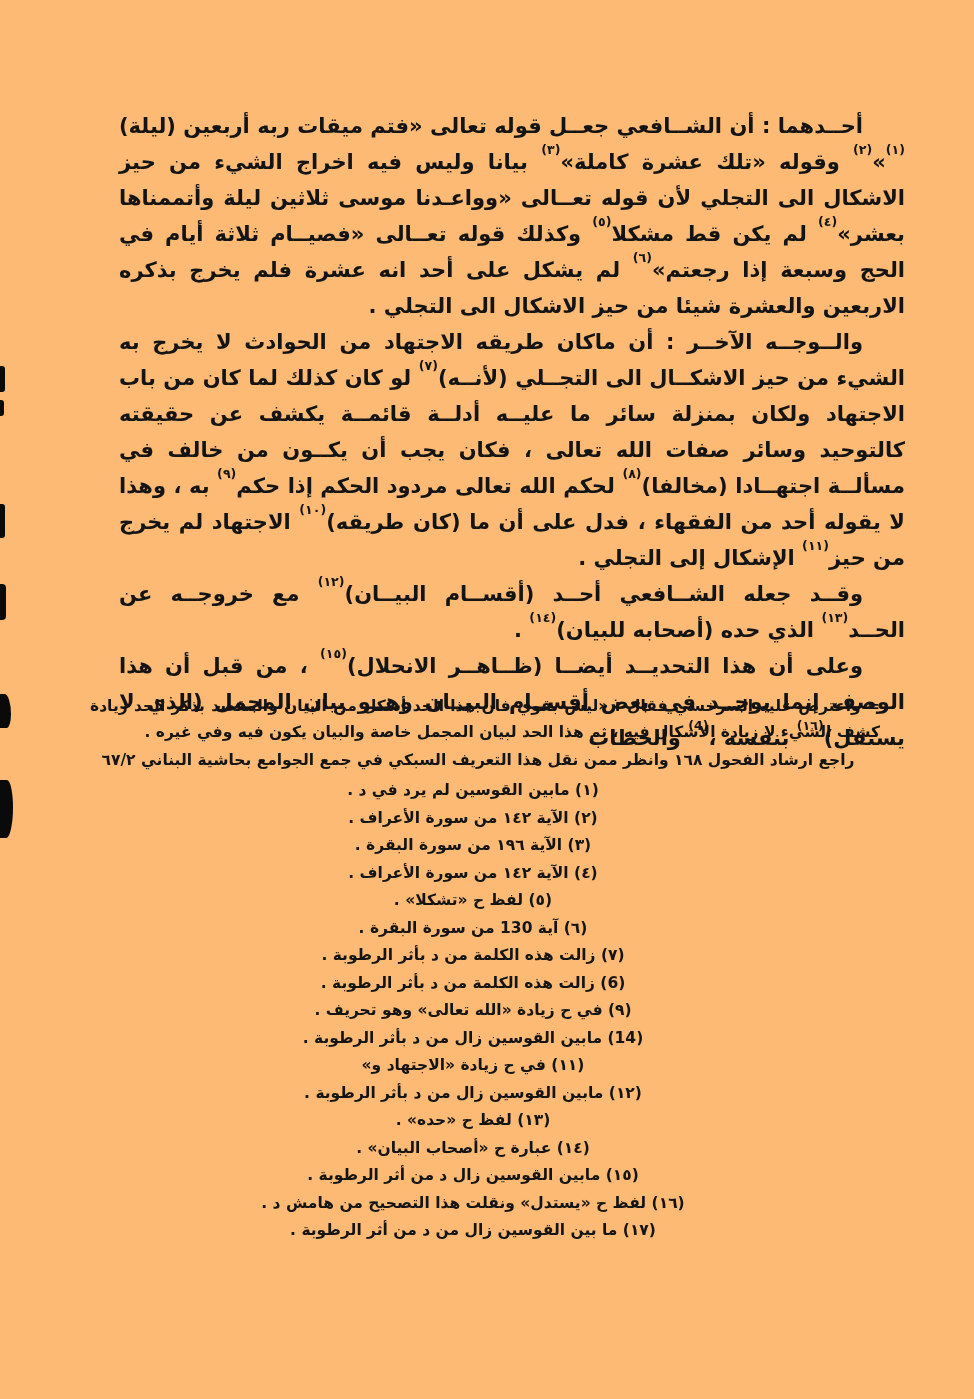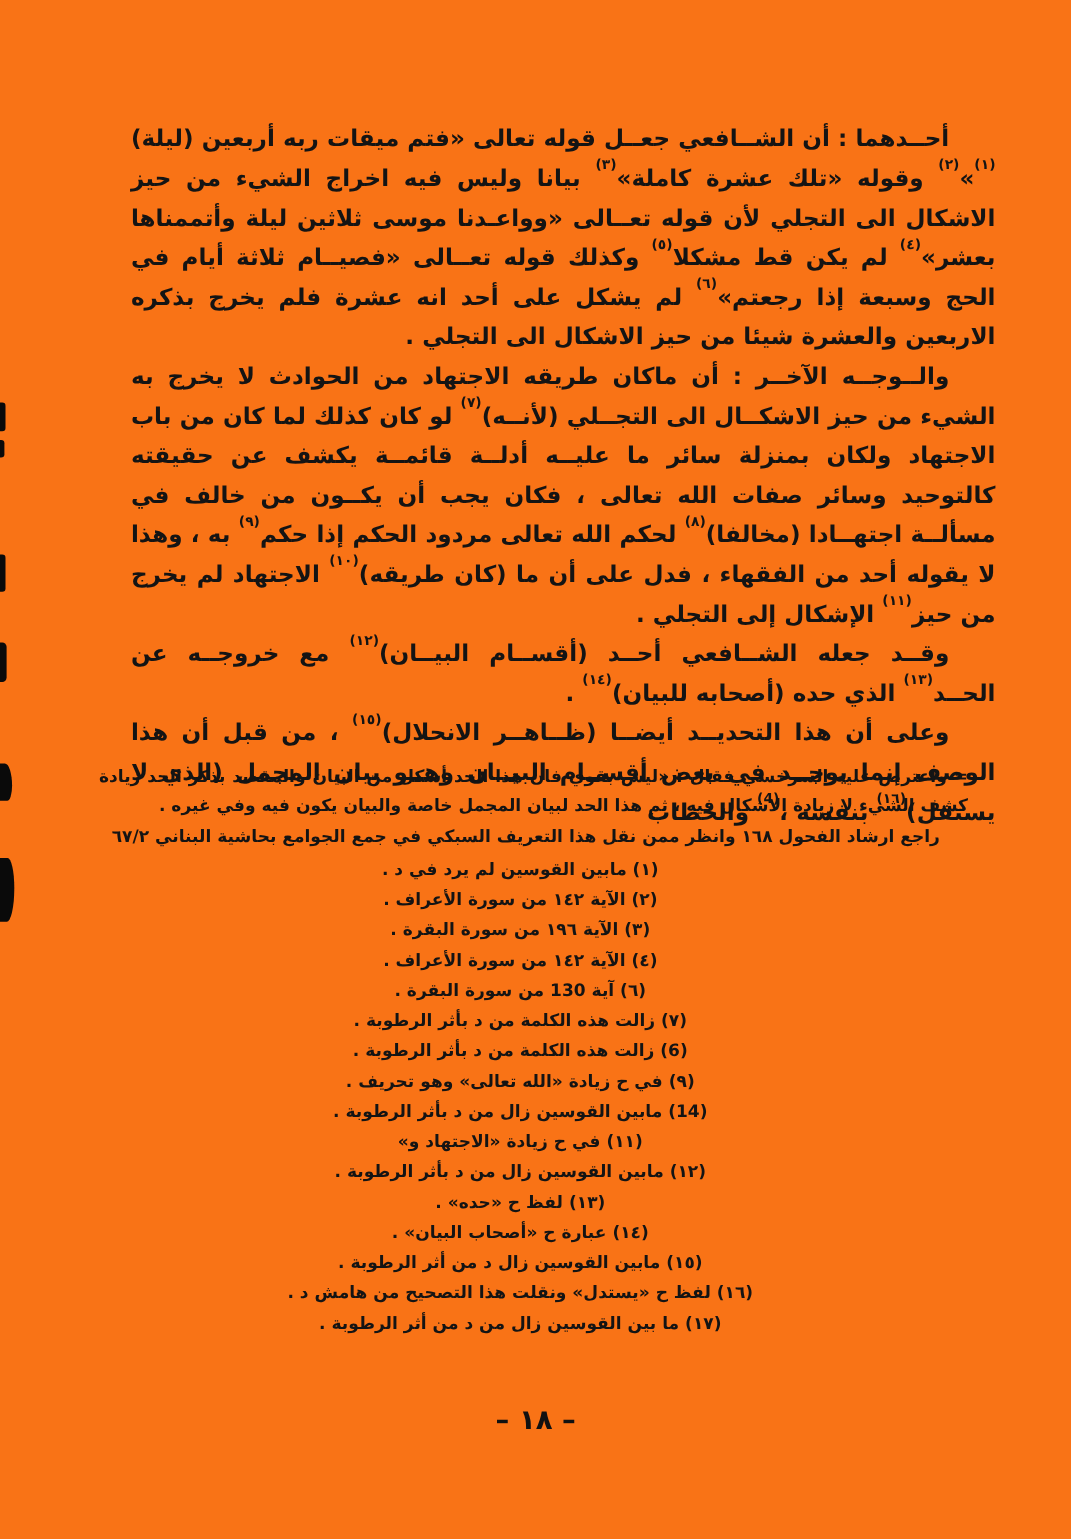--- a/index.html
+++ b/index.html
@@ -6,21 +6,21 @@
   html, body {
     margin: 0;
     padding: 0;
     background: #e8e8e4;
   }
   .page {
     position: relative;
     width: 974px;
     height: 1399px;
     margin: 0 auto;
-    background: #f97316;
+    background: #fdba74;
     overflow: hidden;
     direction: rtl;
     color: #141414;
     font-family: "DejaVu Sans", "Liberation Sans", sans-serif;
   }
 
   
   .main-text {
     position: absolute;
     top: 108px;
@@ -117,30 +117,30 @@
   </main>
 
   <section class="footnotes">
     <p class="fn-cont">= واعترض عليه السرخسي فقال : «ليس بقوي فان هذا الحد أشكل من البيان والمقصد بذكر الحد زيادة كشف الشيء لا زيادة الاشكال فيه ، ثم هذا الحد لبيان المجمل خاصة والبيان يكون فيه وفي غيره .</p>
     <p class="fn-ref">راجع ارشاد الفحول ١٦٨ وانظر ممن نقل هذا التعريف السبكي في جمع الجوامع بحاشية البناني ٦٧/٢</p>
     <div class="fn-list">
       <div class="fn">(١) مابين القوسين لم يرد في د .</div>
       <div class="fn">(٢) الآية ١٤٢ من سورة الأعراف .</div>
       <div class="fn">(٣) الآية ١٩٦ من سورة البقرة .</div>
       <div class="fn">(٤) الآية ١٤٢ من سورة الأعراف .</div>
+      <div class="fn">(٥) لفظ ح «تشكلا» .</div>
       <div class="fn">(٦) آية 130 من سورة البقرة .</div>
       <div class="fn">(٧) زالت هذه الكلمة من د بأثر الرطوبة .</div>
       <div class="fn">(6) زالت هذه الكلمة من د بأثر الرطوبة .</div>
       <div class="fn">(٩) في ح زيادة «الله تعالى» وهو تحريف .</div>
       <div class="fn">(14) مابين القوسين زال من د بأثر الرطوبة .</div>
       <div class="fn">(١١) في ح زيادة «الاجتهاد و»</div>
       <div class="fn">(١٢) مابين القوسين زال من د بأثر الرطوبة .</div>
       <div class="fn">(١٣) لفظ ح «حده» .</div>
       <div class="fn">(١٤) عبارة ح «أصحاب البيان» .</div>
       <div class="fn">(١٥) مابين القوسين زال د من أثر الرطوبة .</div>
       <div class="fn">(١٦) لفظ ح «يستدل» ونقلت هذا التصحيح من هامش د .</div>
       <div class="fn">(١٧) ما بين القوسين زال من د من أثر الرطوبة .</div>
     </div>
   </section>
 
-  <div class="page-number">– ١٨ –</div>
 
 </div>
 
 </body></html>

